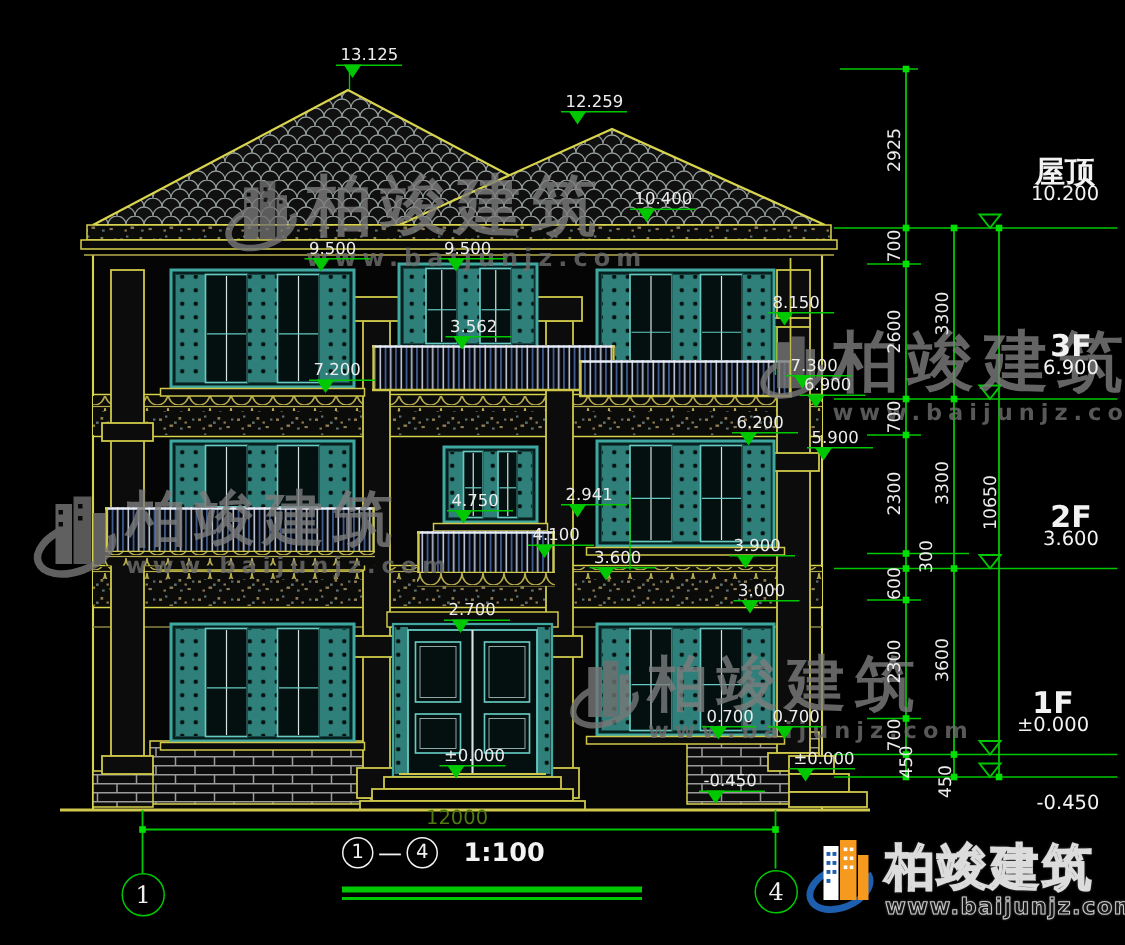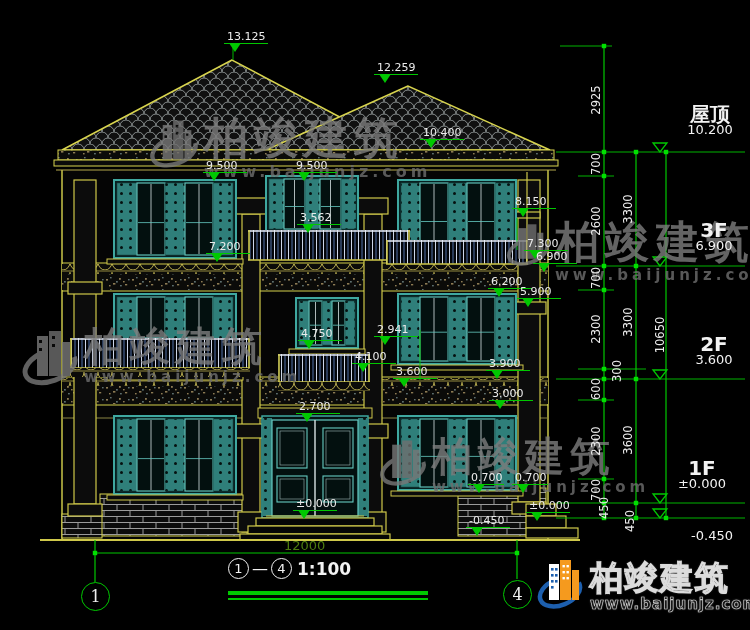--- a/index.html
+++ b/index.html
@@ -38,21 +38,21 @@
           -webkit-text-stroke:1.2px #dcdcdc;text-shadow:0 0 2px #9a9a9a;white-space:nowrap;}
   .lsite{font-size:15px;font-weight:bold;color:#161616;letter-spacing:1px;
          -webkit-text-stroke:.7px #c9c9c9;text-shadow:0 0 2px #8a8a8a;white-space:nowrap;margin-top:1px;}
 
   
   .titlebar{position:absolute;left:228px;top:558px;display:flex;align-items:center;gap:5px;z-index:7;color:#f2f2f2;}
   .tcirc{display:inline-flex;align-items:center;justify-content:center;width:19px;height:19px;
          border:1.6px solid #f2f2f2;border-radius:50%;font-size:13px;}
   .tdash{font-size:16px;margin:0 -2px;}
   .tword{font-size:25px;font-weight:bold;letter-spacing:2px;}
-  .tscale{font-size:17px;font-weight:bold;margin-left:0;}
+  .tscale{font-size:17px;font-weight:bold;margin-left:12px;}
   .t-under1{position:absolute;left:228px;top:591px;width:200px;height:4px;background:#00c800;z-index:7;}
   .t-under2{position:absolute;left:228px;top:598px;width:200px;height:1.5px;background:#00c800;z-index:7;}
 
   
   .abubble{position:absolute;width:27px;height:27px;border:1.6px solid #00c800;border-radius:50%;
            display:flex;align-items:center;justify-content:center;color:#efefef;
            font-family:"DejaVu Serif",serif;font-size:16px;z-index:7;}
   .span-dim{position:absolute;left:284px;top:538px;color:#4d7c0f;font-size:13px;z-index:6;}
 </style>
 </head>
@@ -493,21 +493,21 @@
         <span class="etri"></span>
       </div>
       <div class="emarker" style="left: 533px; top: 263px; width: 44px;">
         <span class="etext">6.900</span>
         <span class="etri"></span>
       </div>
       <div class="emarker" style="left: 488px; top: 288px; width: 44px;">
         <span class="etext">6.200</span>
         <span class="etri"></span>
       </div>
-      <div class="emarker" style="left: 517px; top: 298px; width: 44px;">
+      <div class="emarker" style="left: 538px; top: 298px; width: 44px;">
         <span class="etext">5.900</span>
         <span class="etri"></span>
       </div>
       <div class="emarker" style="left: 298px; top: 340px; width: 44px;">
         <span class="etext">4.750</span>
         <span class="etri"></span>
       </div>
       <div class="emarker" style="left: 374px; top: 336px; width: 44px;">
         <span class="etext">2.941</span>
         <span class="etri"></span>

